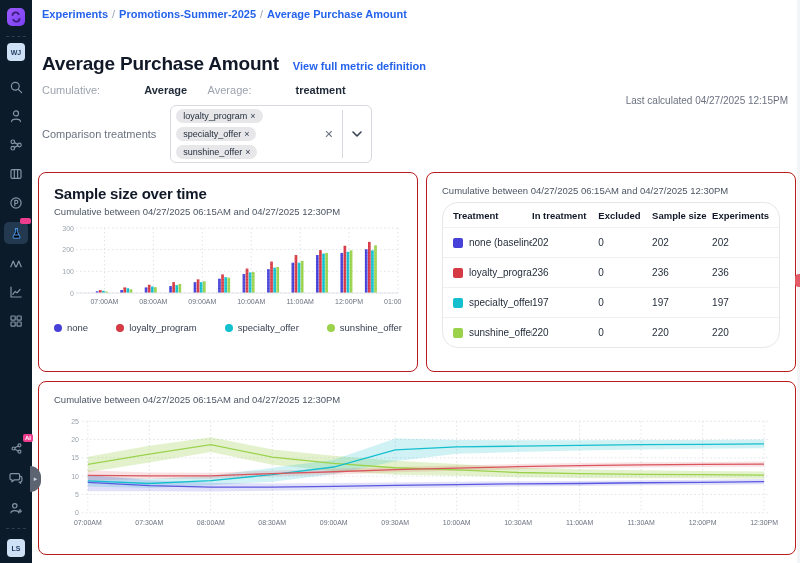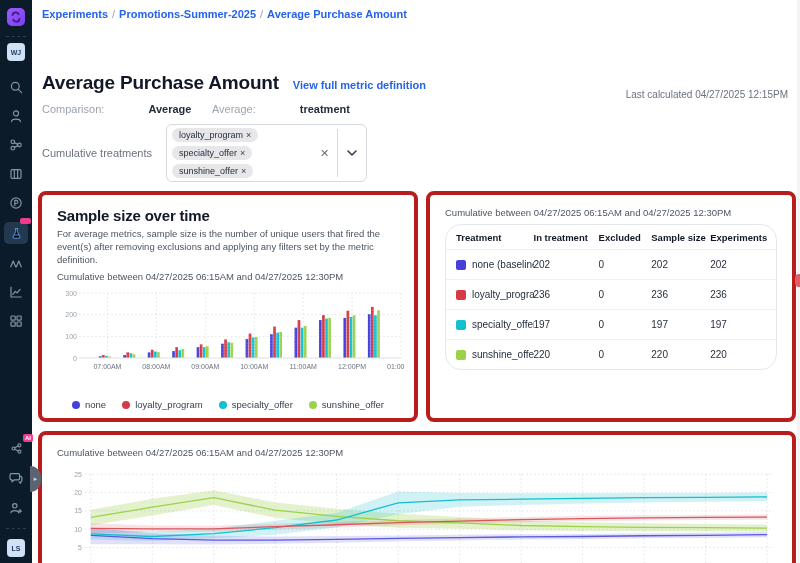--- a/index.html
+++ b/index.html
@@ -29,59 +29,59 @@
   .ai-wrap { position:relative; }
   .ai-badge { position:absolute; top:-4px; right:-7px; background:#ee3d8f; color:#fff;
     font-size:6px; font-weight:bold; padding:1px 2px; border-radius:2px; line-height:1; }
   .expand-handle { position:absolute; left:30px; top:466px; width:11px; height:26px;
     background:#5b6470; border-radius:0 13px 13px 0; display:flex; align-items:center;
     justify-content:center; color:#cdd4dc; font-size:7px; z-index:6; }
 
   
   .main { position:absolute; left:32px; top:0; right:0; bottom:0; background:#fff; overflow:hidden; }
   .hdr { padding:8px 12px 0 10px; position:relative; }
-  .breadcrumb { font-size:11px; font-weight:bold; color:#2563eb; margin-bottom:19px; }
+  .breadcrumb { font-size:11px; font-weight:bold; color:#2563eb; margin-bottom:0; }
   .breadcrumb .sep { color:#9ca3af; font-weight:normal; margin:0 4px; }
   .breadcrumb a { color:#2563eb; text-decoration:none; }
   .title-row { display:flex; align-items:baseline; gap:14px; margin-bottom:9px; }
   .page-title { font-size:19px; font-weight:bold; color:#111827; letter-spacing:-0.2px; }
   .metric-link { font-size:11px; font-weight:bold; color:#2563eb; text-decoration:none;margin-top:40px; }
   .subtitle { font-size:10px; color:#374151; margin-bottom:11px; }
   .agg-row { font-size:11px; color:#9ca3af; margin-bottom:9px; }
   .agg-row b { color:#1f2937; font-weight:bold; margin-right:18px;margin-left:41px; }
   .cmp-row { display:flex; align-items:center; gap:14px; }
   .cmp-label { font-size:11px; color:#6b7280; }
   .chips-box { display:flex; align-items:stretch; border:1px solid #d6d9de; border-radius:6px;
     padding:3px 0 3px 5px; min-height:36px; }
   .chips { display:flex; flex-wrap:wrap; gap:4px; width:140px; align-content:center; }
   .chip { background:#e7e7ea; border-radius:9px; padding:2px 7px; font-size:9px; color:#1f2937;
     white-space:nowrap; display:flex; align-items:center; gap:3px; }
   .chip .x { color:#374151; font-size:9px; cursor:pointer; }
   .chips-clear { display:flex; align-items:center; padding:0 8px; color:#6b7280; font-size:11px; }
   .chips-sep { width:1px; background:#d6d9de; margin:1px 0; }
   .chips-caret { display:flex; align-items:center; padding:0 9px; }
-  .last-calc { position:absolute; right:12px; top:89px; font-size:10px; color:#6b7280; }
+  .last-calc { position:absolute; right:12px; top:95px; font-size:10px; color:#6b7280; }
 
   
   .cards { padding:9px 4px 0 6px; }
   .row1 { display:flex; gap:8px; align-items:stretch; }
-  .card { background:#fff; border:4px solid #b91c1c; border-radius:8px; padding:12px 15px 8px; }
+  .card { background:#fff; border:1px solid #b91c1c; border-radius:8px; padding:12px 15px 23px; }
   .card-title { font-size:15px; font-weight:bold; color:#111827; margin-bottom:4px; letter-spacing:-0.2px; }
   .card-desc { font-size:9.5px; color:#4b5563; line-height:1.35; margin-bottom:5px; }
   .card-cum { font-size:9.5px; color:#4b5563; margin-bottom:6px; }
   .c-sample { width:380px; }
   .c-pop { flex:1; }
   .c-values { margin-top:9px; }
 
   
   svg text { font-family:"Liberation Sans", sans-serif; }
   .grid { stroke:#dfe3e8; stroke-width:1; stroke-dasharray:1.5,2.5; fill:none; }
   .ylab { font-size:7px; fill:#9aa3ad; text-anchor:end; }
   .xlab { font-size:7px; fill:#6b7280; }
-  .legend { display:flex; justify-content:center; gap:16px; margin-top:15px; }
+  .legend { display:flex; justify-content:space-between; gap:16px; margin-top:3px; }
   .leg-item { display:flex; align-items:center; gap:5px; font-size:9.5px; color:#374151; }
   .leg-dot { width:8px; height:8px; border-radius:50%; }
 
   
   .tbl { border:1px solid #e5e7eb; border-radius:16px; overflow:hidden; margin-top:2px; }
   .trow { display:grid; grid-template-columns:25% 21% 17% 19% 18%; align-items:center;
     height:30px; padding:0 10px; border-top:1px solid #eef0f2; font-size:10px; color:#1f2937; }
   .trow.head { border-top:none; height:24px; font-size:9.5px; font-weight:bold; color:#111827; }
   .tcell-t { display:flex; align-items:center; gap:6px; overflow:hidden; }
   .swatch { width:10px; height:10px; border-radius:2px; flex:0 0 auto; }
@@ -204,27 +204,27 @@
 
   <div class="hdr">
     <div class="breadcrumb">
       <a href="#">Experiments</a><span class="sep">/</span><a href="#">Promotions-Summer-2025</a><span class="sep">/</span><a href="#">Average Purchase Amount</a>
     </div>
     <div class="title-row">
       <h1 class="page-title">Average Purchase Amount</h1>
       <a href="#" class="metric-link">View full metric definition</a>
     </div>
     <div class="agg-row">
-      <span>Comparison:</span>
+      <span>Cumulative:</span>
       <b>Average</b>
       <span>Average:</span>
       <b>treatment</b>
     </div>
     <div class="cmp-row">
-      <span class="cmp-label">Cumulative treatments</span>
+      <span class="cmp-label">Comparison treatments</span>
       <div class="chips-box">
         <div class="chips">
           <span class="chip">
             <span>loyalty_program</span>
             <span class="x">×</span>
           </span>
           <span class="chip">
             <span>specialty_offer</span>
             <span class="x">×</span>
           </span>
@@ -243,21 +243,20 @@
       </div>
     </div>
     <div class="last-calc">Last calculated 04/27/2025 12:15PM</div>
   </div>
 
   <div class="cards">
     <div class="row1">
 
       <section class="card c-sample">
         <h2 class="card-title">Sample size over time</h2>
-        <p class="card-desc">For average metrics, sample size is the number of unique users that fired the event(s) after removing exclusions and applying any filters set by the metric definition.</p>
         <p class="card-cum">Cumulative between 04/27/2025 06:15AM and 04/27/2025 12:30PM</p>
         <div>
           <svg id="bar-svg" width="348" height="92" viewBox="0 0 348 92">
               <defs>
                 <pattern id="bdots" width="3" height="3" patternUnits="userSpaceOnUse">
                   <circle cx="1" cy="1" r="0.55" fill="rgba(255,255,255,0.45)"></circle>
                 </pattern>
               </defs>
               <line class="grid" x1="22" y1="70" x2="344" y2="70"></line>
               <text class="ylab" x="20" y="72.5">0</text>

